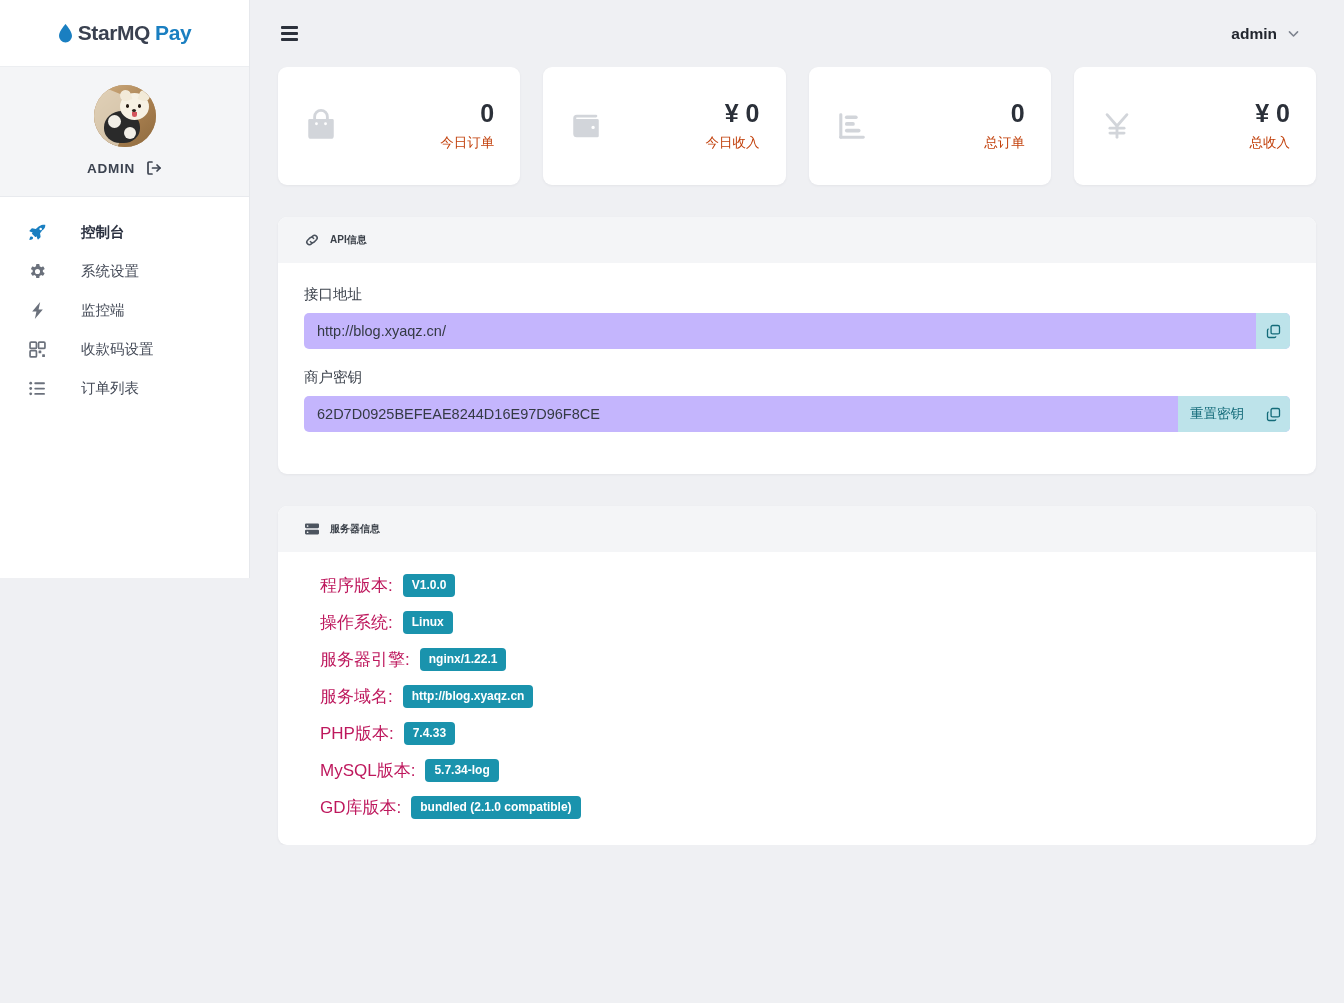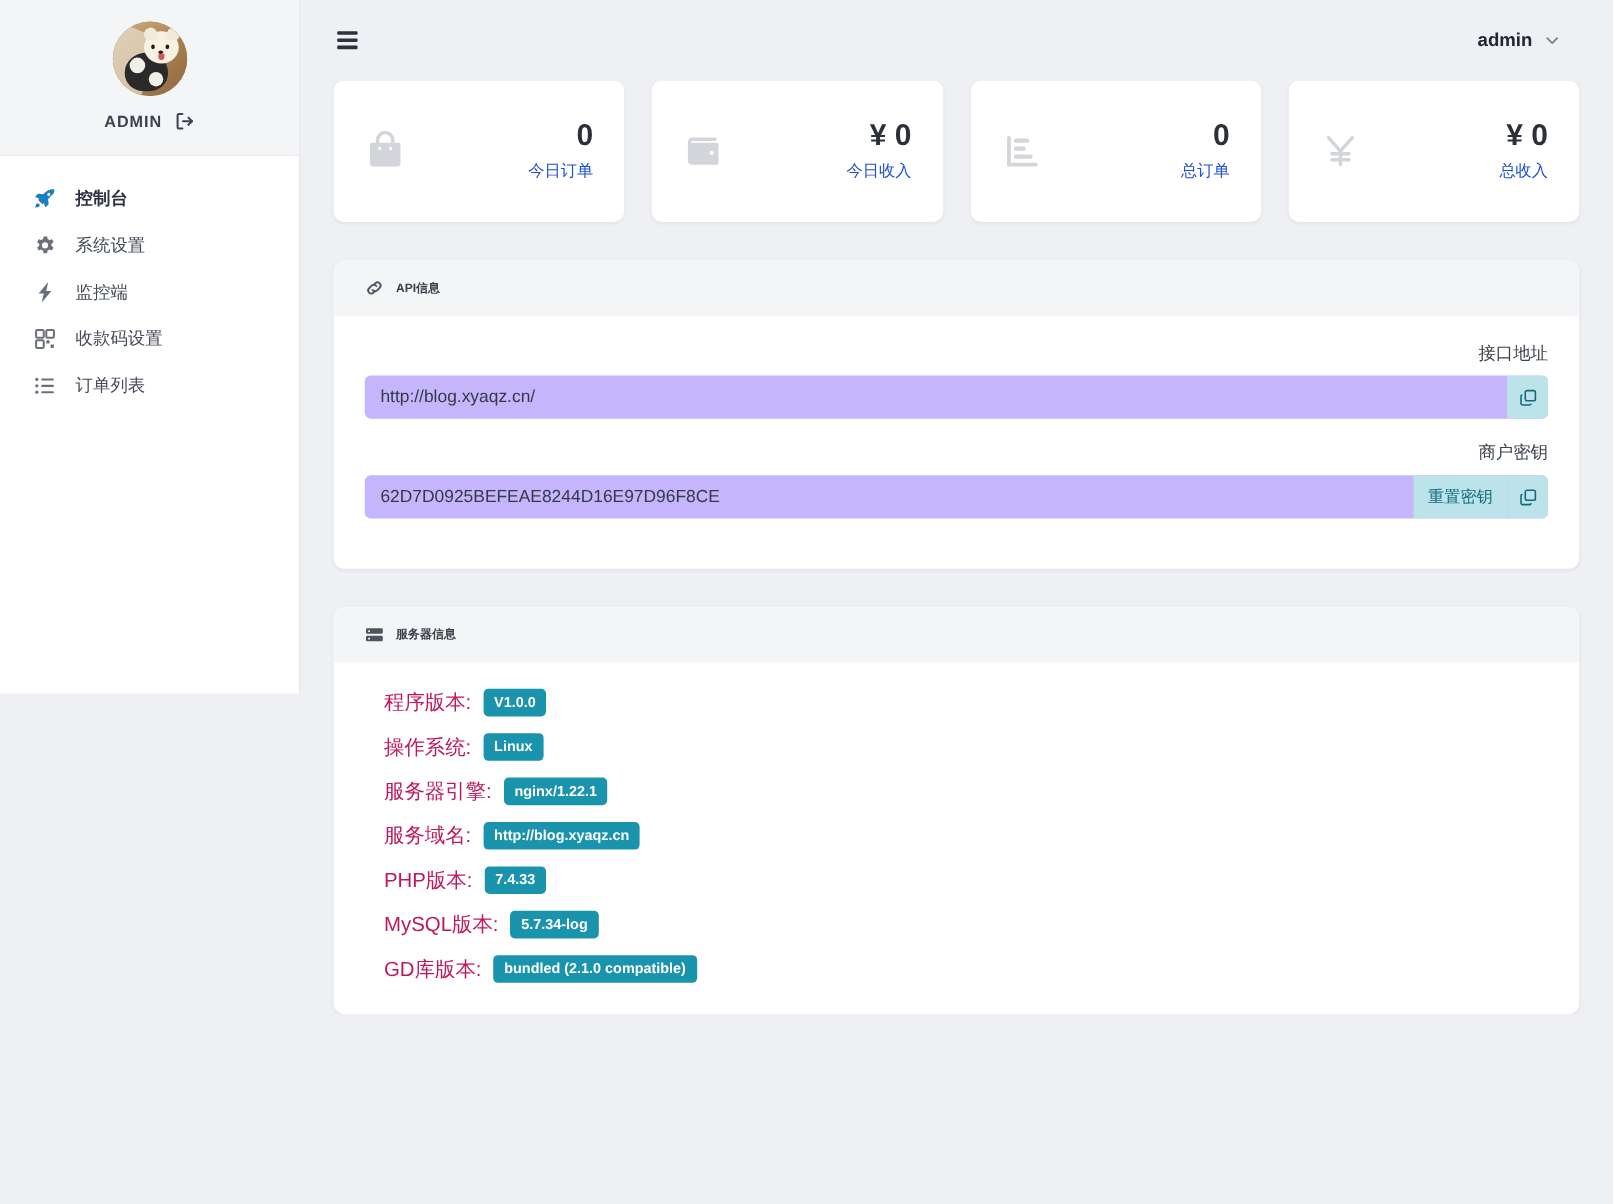--- a/index.html
+++ b/index.html
@@ -74,21 +74,21 @@
     margin-top: 13px;
     display: flex; align-items: center; gap: 11px;
   }
   .profile-name {
     font-size: 13.5px; font-weight: bold; color: #3c4350; letter-spacing: .8px;
   }
   .logout-btn { display: inline-flex; color: #3c4350; cursor: pointer; }
 
   .nav { padding: 16px 0 0 0; flex: 1; }
   .nav-item {
-    display: flex; align-items: center; gap: 16px;
+    display: flex; align-items: center; gap: 34px;
     padding: 10px 0 10px 28px;
     cursor: pointer;
     font-size: 14.5px;
   }
   .nav-item .nav-icon { width: 19px; display: inline-flex; justify-content: center; flex: 0 0 19px; }
   .nav-item.active .nav-label { color: #2b3140; font-weight: 600; }
   .nav-item .nav-label { color: #444a57; }
 
   
   .main { flex: 1; min-width: 0; display: flex; flex-direction: column; }
@@ -109,36 +109,36 @@
   .stats { display: flex; gap: 23px; }
   .stat-card {
     flex: 1; background: #fff; border-radius: 9px;
     height: 118px; padding: 0 26px;
     display: flex; align-items: center; justify-content: space-between;
     box-shadow: 0 1px 3px rgba(30,40,60,.055);
   }
   .stat-icon { color: #d2d5da; display: inline-flex; }
   .stat-right { text-align: right; }
   .stat-value { font-size: 25px; font-weight: bold; color: #2b3039; line-height: 1.1; }
-  .stat-label { font-size: 13.5px; color: #1d4ed8; margin-top: 7px; }
+  .stat-label { font-size: 13.5px; color: #c2410c; margin-top: 7px; }
 
   
   .panel {
     background: #fff; border-radius: 9px; margin-top: 32px;
     box-shadow: 0 1px 3px rgba(30,40,60,.055);
     overflow: hidden;
   }
   .panel-head {
     background: #f4f5f7;
     padding: 15px 26px;
     font-size: 10px; color: #3a4049; font-weight: 600;
     display: flex; align-items: center; gap: 10px;
   }
   .panel-head .ph-icon { color: #4c545f; display: inline-flex; }
-  .panel-body { padding: 22px 26px 26px 26px; text-align: right; }
+  .panel-body { padding: 22px 26px 26px 26px; }
 
   .field { margin-bottom: 19px; }
   .field:last-child { margin-bottom: 16px; }
   .field-label { font-size: 14.5px; color: #3d434d; margin-bottom: 9px; }
   .input-group {
     display: flex; align-items: stretch;
     background: #c4b5fd; border-radius: 5px; overflow: hidden;
     height: 36px;
   }
   .input-val {
@@ -167,20 +167,31 @@
     white-space: nowrap;
   }
 </style>
 </head>
 <body>
 
 <div class="app">
 
   <aside class="sidebar">
 
+    <div class="logo-area">
+      <div class="logo-text">
+        <span class="logo-drop">
+          <svg width="15" height="19" viewBox="0 0 15 19">
+              <path d="M7.5 0C7.5 0 1 7 1 12a6.5 6.5 0 0 0 13 0C14 7 7.5 0 7.5 0z" fill="#1a7fc1"></path>
+            </svg>
+        </span>
+        <span class="logo-star">StarMQ</span>
+          <span class="logo-pay">Pay</span>
+      </div>
+    </div>
 
     <div class="profile">
       <div class="avatar">
         <div class="bg-a"></div>
           <div class="floor"></div>
         <div class="body"></div>
           <div class="patch1"></div>
           <div class="patch2"></div>
         <div class="head"></div>
           <div class="ear-l"></div>

